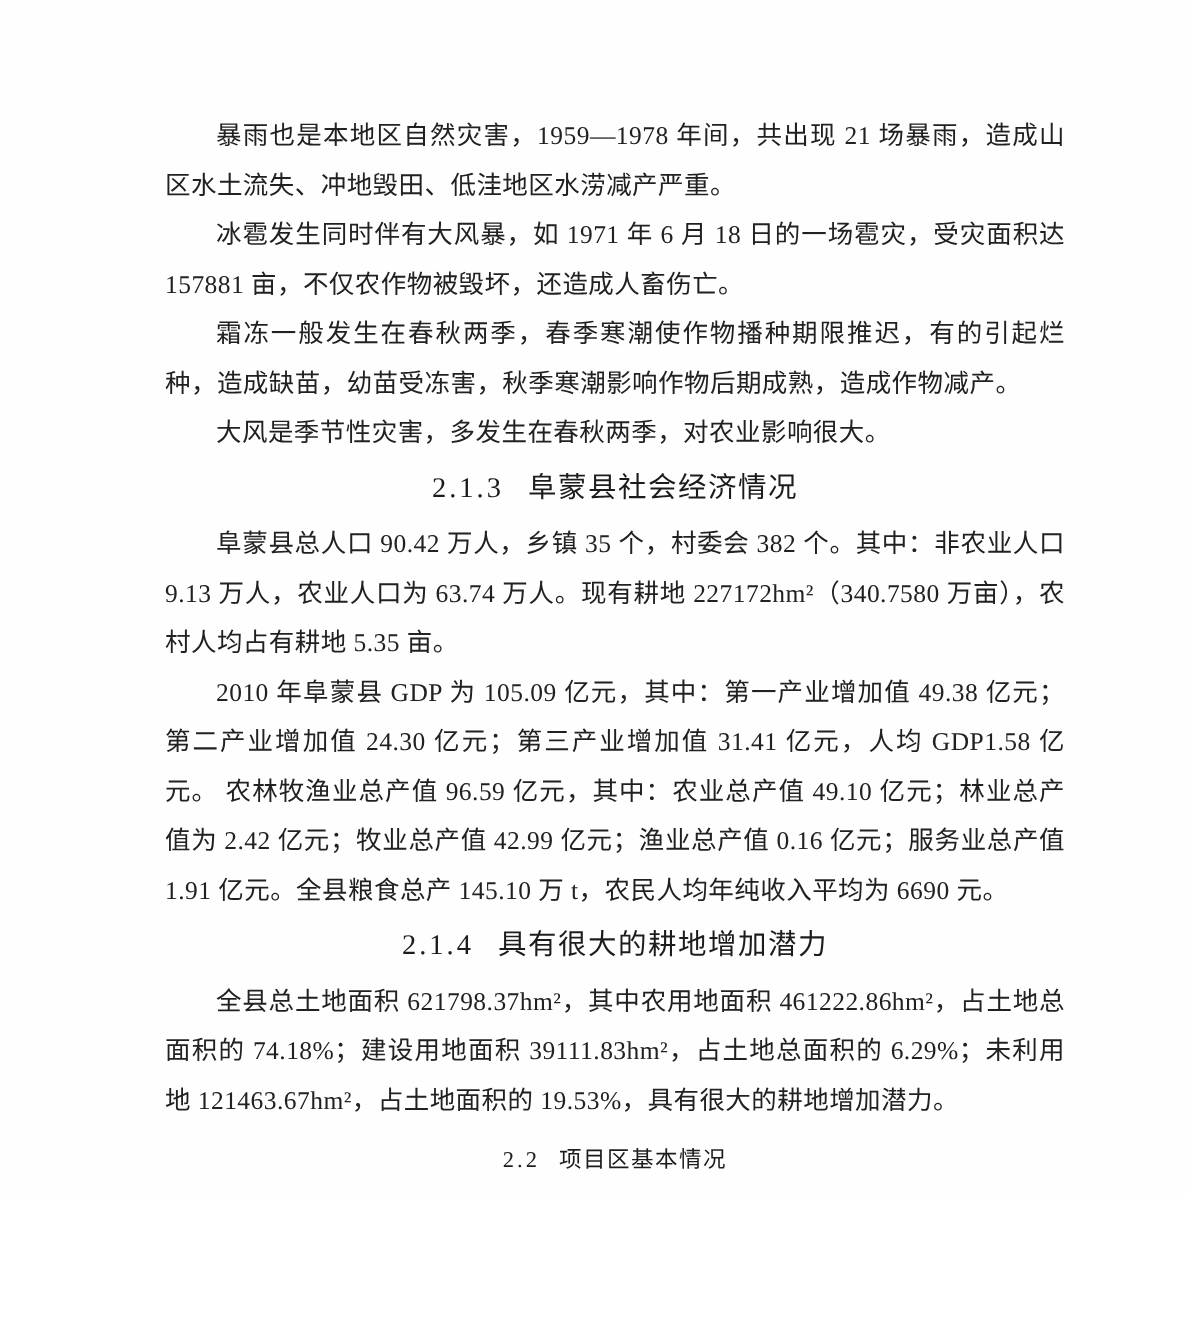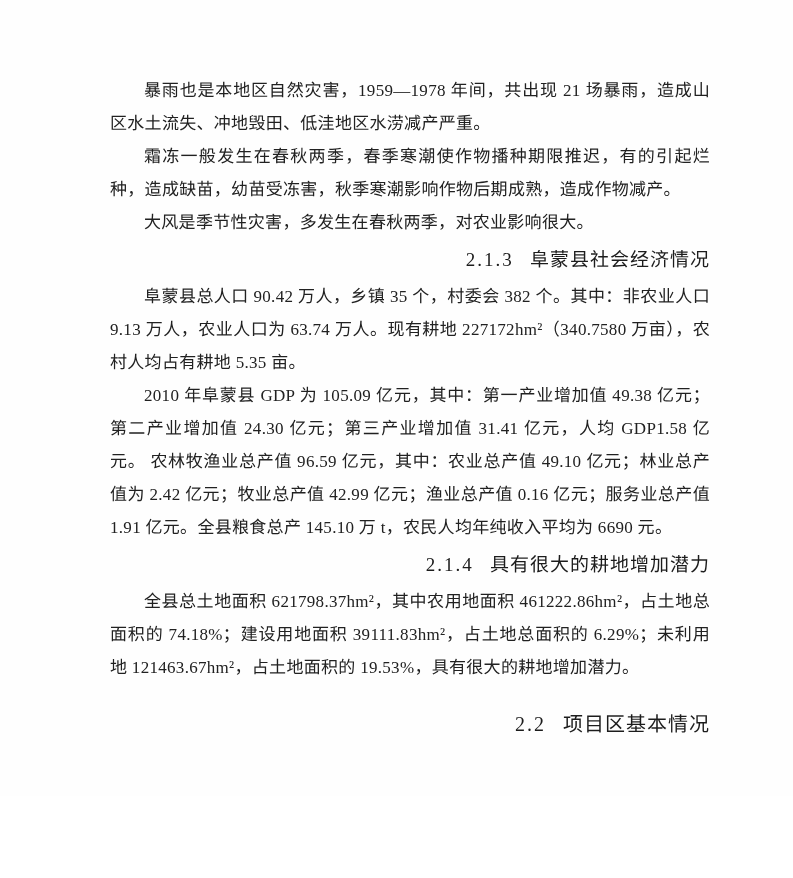--- a/index.html
+++ b/index.html
@@ -25,43 +25,44 @@
     text-align: justify;
     text-justify: inter-ideograph;
     text-indent: 2em;
     letter-spacing: 0.3px;
     color: #212121;
   }
   .heading {
     margin: 3px 0 2px 0;
     font-weight: normal;
     line-height: 36px;
-    text-align: right;
+    text-align: center;
     color: #1c1c1c;
     white-space: nowrap;
   }
   .heading-l3 { font-size: 19px; }
-  .heading-l2 { font-size: 20px; margin-top: 22px; }
+  .heading-l2 { font-size: 15px; margin-top: 6px; }
   .heading .h-num {
     display: inline-block;
     margin-right: 0.85em;
     letter-spacing: 2px;
   }
   .heading .h-title {
     display: inline-block;
     letter-spacing: 1px;
   }
 </style>
 </head>
 <body>
 
 <div class="page">
 
   <p class="para">暴雨也是本地区自然灾害，1959—1978 年间，共出现 21 场暴雨，造成山区水土流失、冲地毁田、低洼地区水涝减产严重。</p>
 
+  <p class="para">冰雹发生同时伴有大风暴，如 1971 年 6 月 18 日的一场雹灾，受灾面积达 157881 亩，不仅农作物被毁坏，还造成人畜伤亡。</p>
 
   <p class="para">霜冻一般发生在春秋两季，春季寒潮使作物播种期限推迟，有的引起烂种，造成缺苗，幼苗受冻害，秋季寒潮影响作物后期成熟，造成作物减产。</p>
 
   <p class="para">大风是季节性灾害，多发生在春秋两季，对农业影响很大。</p>
 
   <h3 class="heading heading-l3">
     <span class="h-num">2.1.3</span><span class="h-title">阜蒙县社会经济情况</span>
   </h3>
 
   <p class="para">阜蒙县总人口 90.42 万人，乡镇 35 个，村委会 382 个。其中：非农业人口 9.13 万人，农业人口为 63.74 万人。现有耕地 227172hm²（340.7580 万亩），农村人均占有耕地 5.35 亩。</p>

